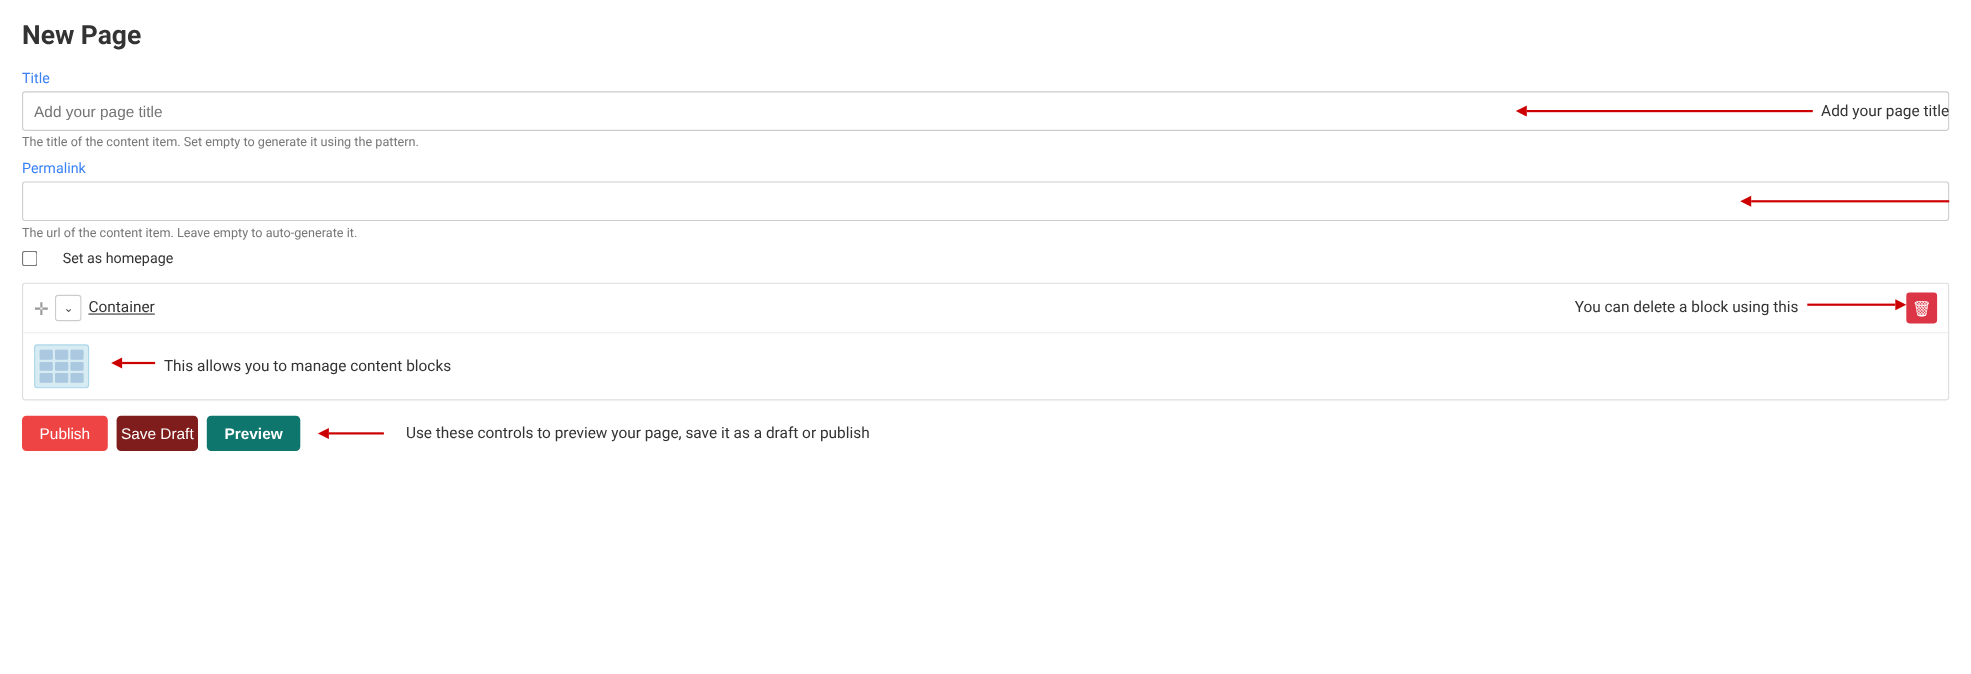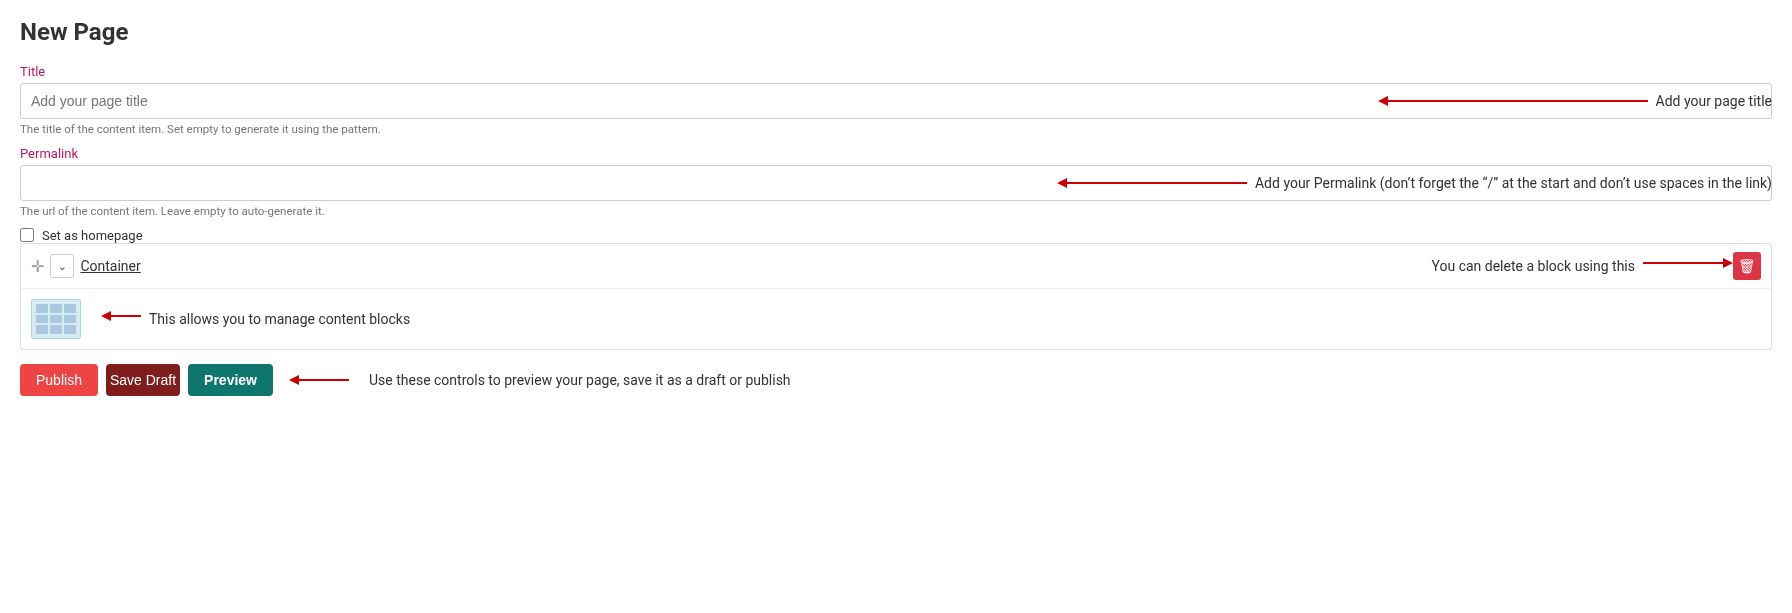--- a/index.html
+++ b/index.html
@@ -10,21 +10,21 @@
       color: #333;
       padding: 18px 20px;
     }
     h1 {
       font-size: 24px;
       font-weight: 700;
       margin-bottom: 18px;
     }
     .field-label {
       font-size: 13px;
-      color: #be185d;
+      color: #3b82f6;
       margin-bottom: 4px;
     }
     .field-hint {
       font-size: 11.5px;
       color: #777;
       margin-top: 3px;
       margin-bottom: 10px;
     }
     .text-input {
       width: 100%;
@@ -69,21 +69,22 @@
       border-top: 5px solid transparent;
       border-bottom: 5px solid transparent;
     }
     .arrow-pointing-left .line {
       height: 2px;
       background: #cc0000;
     }
 
     .checkbox-row {
       display: flex;
-      gap: 8px;
+      gap: 23px;
+      margin-bottom: 14px;
       font-size: 13px;
     }
     .checkbox-row input[type="checkbox"] {
       width: 14px;
       height: 14px;
     }
     .checkbox-note {
       color: #777;
       font-size: 12px;
     }
@@ -273,21 +274,20 @@
 <div>
   <div class="field-label">Permalink</div>
   <div class="title-wrapper">
     <input class="text-input" type="text" style="">
     
     <div class="title-annotation" style="right:0;">
       <div class="arrow-pointing-left">
         <div class="head"></div>
         <div class="line" style="width:180px;"></div>
       </div>
-      <span class="annotation-text">Add your Permalink (don’t forget the “/” at the start and don’t use spaces in the link)</span>
     </div>
   </div>
   <div class="field-hint">The url of the content item. Leave empty to auto-generate it.</div>
 </div>
 
 <div class="checkbox-row">
   <input type="checkbox" style="">
   <span>Set as homepage</span>
 </div>
 

